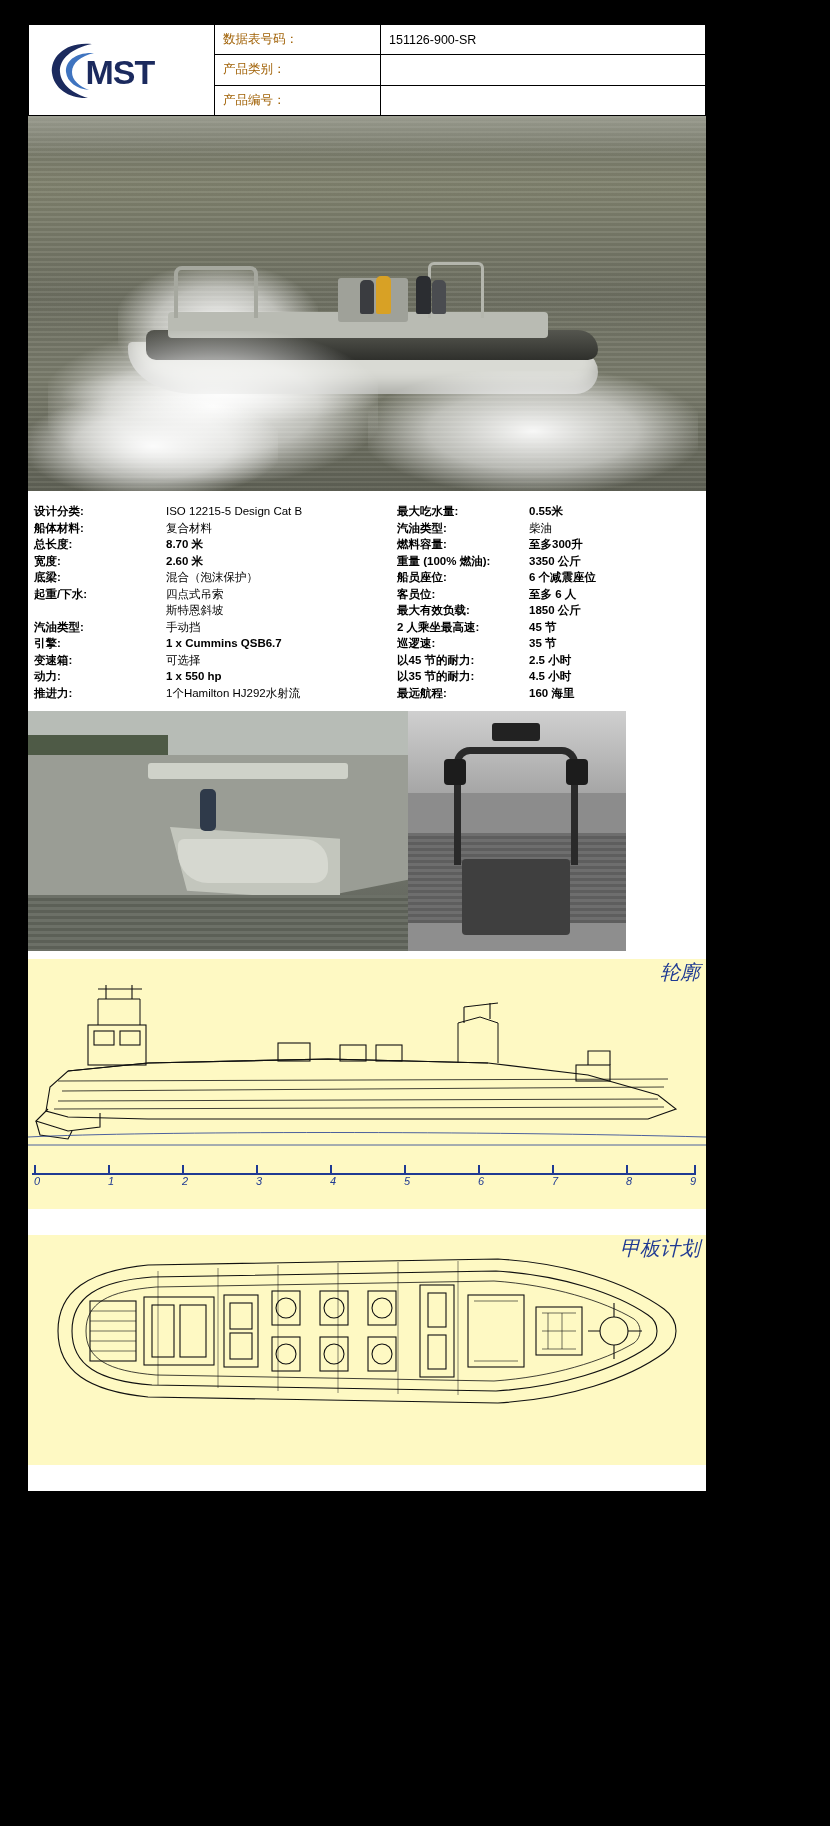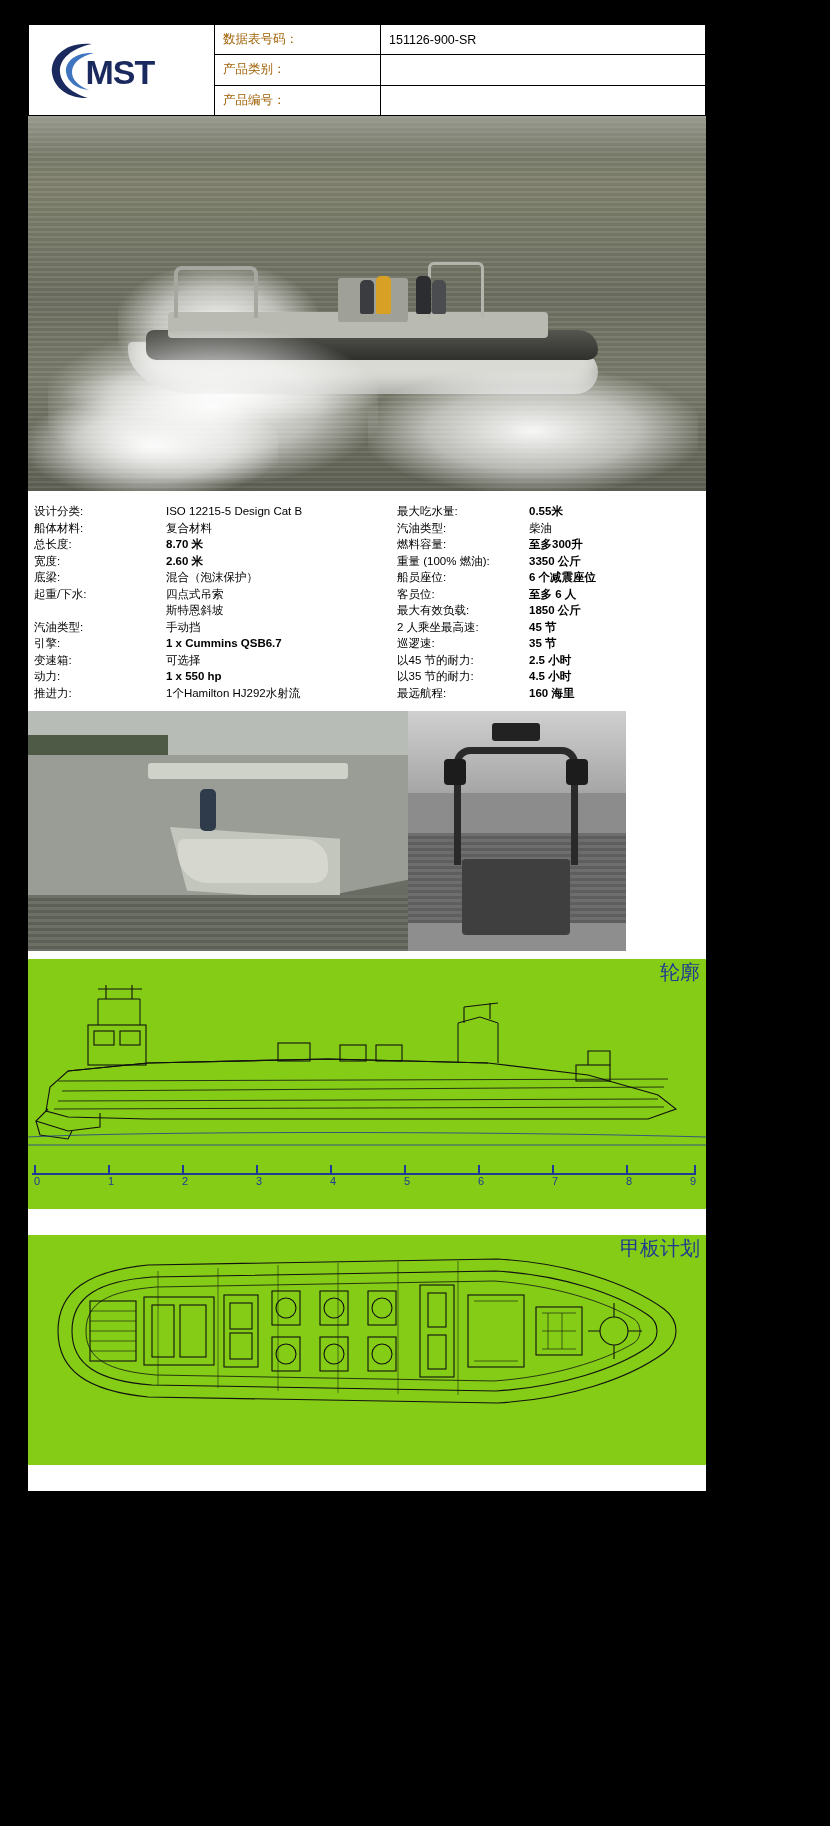--- a/index.html
+++ b/index.html
@@ -137,21 +137,21 @@
 
   
   .specs {
     display: flex;
     padding: 12px 0 10px 0;
     background: #fff;
   }
   .spec-col { width: 50%; padding-left: 6px; }
   .spec-col.right { padding-left: 30px; }
   .spec-row { display: flex; font-size: 11.5px; line-height: 16.5px; color: #000; }
-  .spec-label { width: 132px; }
+  .spec-label { width: 132px; font-weight: bold; }
   .spec-val { flex: 1; font-weight: bold; }
   .spec-val.normal { font-weight: normal; }
 
   
   .mid {
     display: flex;
     height: 240px;
     background: #fff;
   }
   .mid-left {
@@ -202,21 +202,21 @@
     background: repeating-linear-gradient(180deg,#6e6e6e 0,#6e6e6e 3px,#5e5e5e 3px,#5e5e5e 6px); }
   .mr-console { position:absolute; left:54px; top:148px; width:108px; height:76px; background:#3f3f3f; border-radius:4px; }
   .mr-arch { position:absolute; left:46px; top:36px; width:124px; height:118px;
     border:7px solid #2a2a2a; border-bottom:none; border-radius:16px 16px 0 0; }
   .mr-radar { position:absolute; left:84px; top:12px; width:48px; height:18px; background:#222; border-radius:3px; }
   .mr-light-l { position:absolute; left:36px; top:48px; width:22px; height:26px; background:#1c1c1c; border-radius:4px; }
   .mr-light-r { position:absolute; left:158px; top:48px; width:22px; height:26px; background:#1c1c1c; border-radius:4px; }
   .mr-deck { position:absolute; left:0; top:212px; right:0; height:28px; background:#8e8e8e; }
 
   
-  .drawing-block { position: relative; background:#84cc16; }
+  .drawing-block { position: relative; background:#fef9c3;font-style:italic; }
   .dwg-title {
     position: absolute; right: 6px; top: 0;
     font-size: 20px; color: #1f3a93; font-weight: normal;
   }
   .profile-area { position: relative; height: 250px; margin-top: 8px; }
   .deckplan-area { position: relative; height: 230px; margin-top: 10px; text-align: center; }
 
   .scale-line {
     position: absolute; left: 4px; right: 10px; top: 214px; height: 2px; background: #1f3a93;
   }

